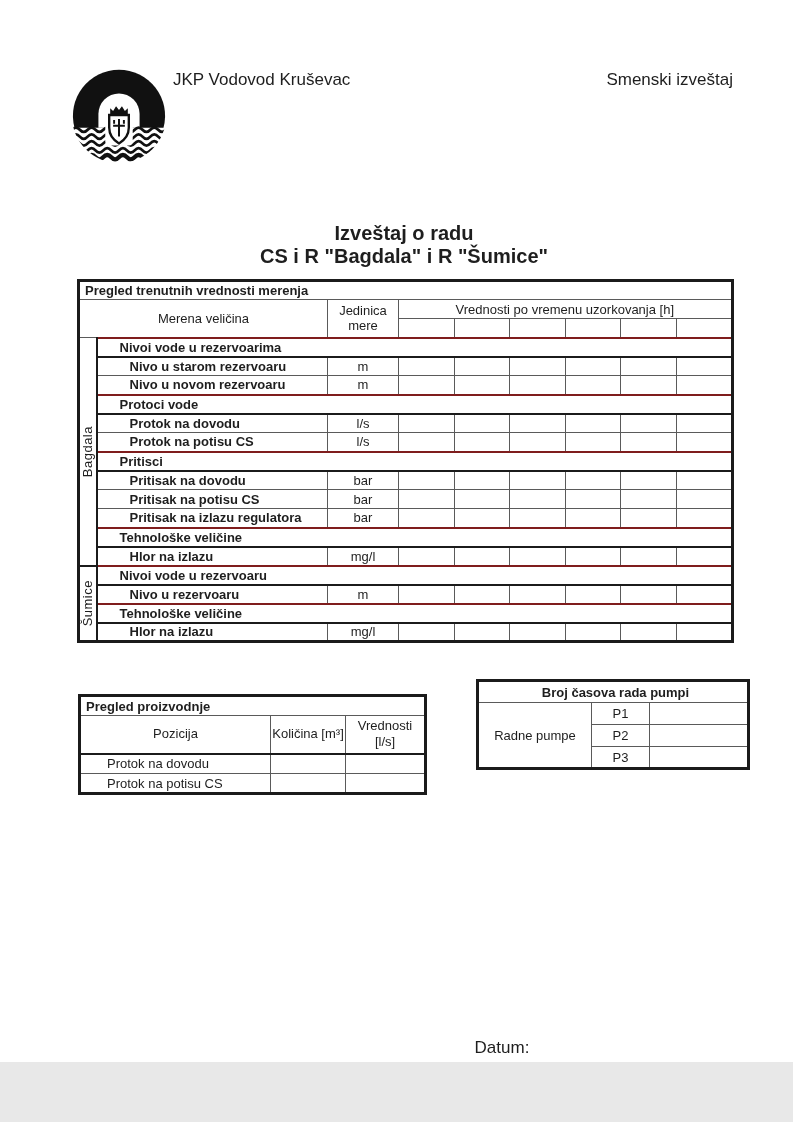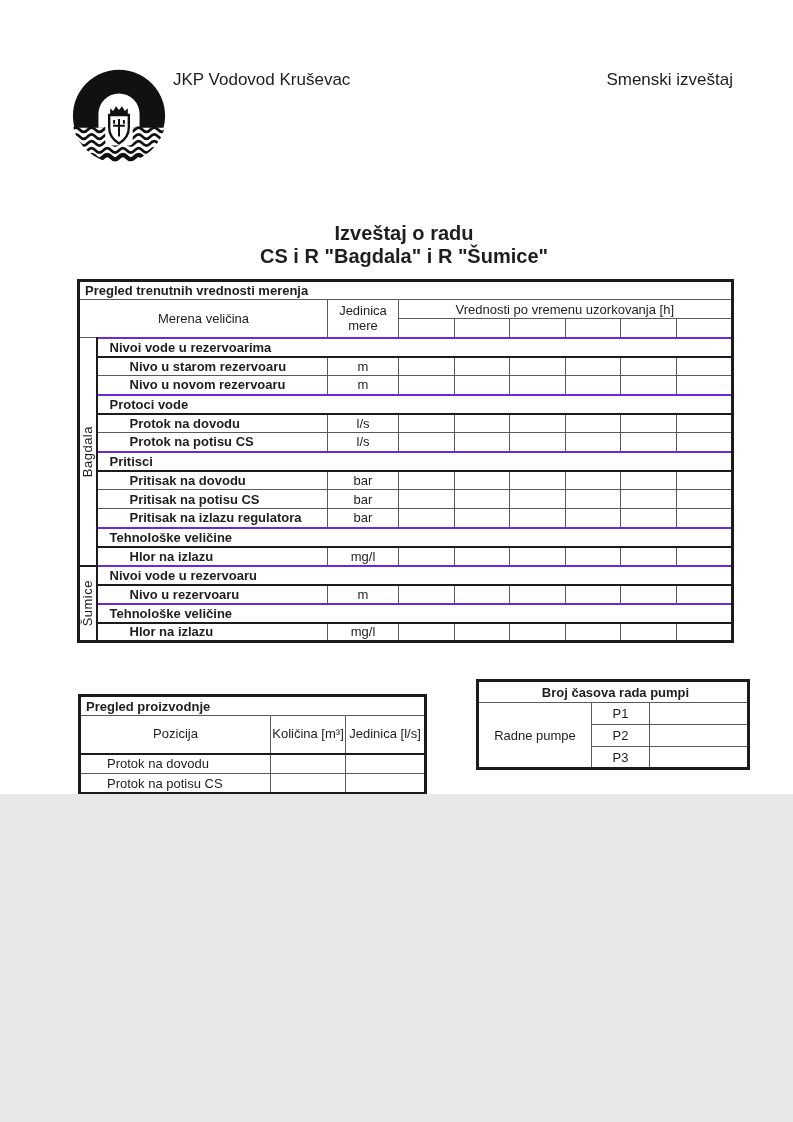--- a/index.html
+++ b/index.html
@@ -1,40 +1,40 @@
 <!DOCTYPE html>
 <html><head>
 <meta charset="utf-8">
 <style>
   * { margin:0; padding:0; box-sizing:border-box; }
   html,body { background:#e8e8e8; }
   body { font-family:"Liberation Sans","DejaVu Sans",sans-serif; color:#1e1e1e; }
   .page {
-    position:relative; width:793px; height:794px; background:#ffffff; margin:0 auto;
+    position:relative; width:793px; height:1062px; background:#ffffff; margin:0 auto;
     overflow:hidden;
   }
   
   .logo { position:absolute; left:70px; top:64px; width:98px; height:104px; }
   .company-name { position:absolute; left:173px; top:70px; font-size:17px; }
   .report-type { position:absolute; right:60px; top:70px; font-size:17px; }
   
   .doc-title { position:absolute; left:77px; top:174px; width:654px; text-align:center;
                font-size:20px; font-weight:bold; line-height:23px;margin-top:48px; }
   
   table { border-collapse:collapse; table-layout:fixed; }
   td { font-size:13px; vertical-align:middle; overflow:hidden; }
   .tbl-title { font-weight:bold; padding-left:5px; height:20px;
                border-bottom:2px solid #1b1b1b; }
   
   .meas { position:absolute; left:77px; top:279px; width:654px;
           border:3px solid #1b1b1b; }
   .meas td { border:1px solid #5a5a5a; height:19px; }
   .meas .hdr { text-align:center; line-height:15px; }
-  .meas .section-cell { font-weight:bold; padding-left:12px;
-         border-top:2px solid #6d28d9; border-bottom:2px solid #1b1b1b; }
+  .meas .section-cell { font-weight:bold; padding-left:22px;
+         border-top:2px solid #7f1d1d; border-bottom:2px solid #1b1b1b; }
   .meas .group-cell { border-right:2px solid #1b1b1b; border-bottom:2px solid #1b1b1b;
          text-align:center; }
   .vtext { writing-mode:vertical-rl; transform:rotate(180deg);
            font-size:13px; margin:0 auto; letter-spacing:0.5px; }
   .meas .label-cell { padding-left:32px;font-weight:bold; }
   .meas .unit-cell { text-align:center; }
   
   .prod { position:absolute; left:78px; top:694px; width:346px; border:3px solid #1b1b1b;padding-left:20px; }
   .prod td { border:1px solid #5a5a5a; }
   .prod .hdr { text-align:center; height:38px; line-height:16px;
@@ -251,21 +251,21 @@
         <col style="width:75px">
         <col style="width:80px">
       </colgroup>
     <thead>
       <tr>
         <td colspan="3" class="tbl-title">Pregled proizvodnje</td>
       </tr>
       <tr>
         <td class="hdr">Pozicija</td>
         <td class="hdr">Količina [m³]</td>
-        <td class="hdr">Jedinica [l/s]</td>
+        <td class="hdr">Vrednosti [l/s]</td>
       </tr>
     </thead>
     <tbody id="prod-body">
         <tr>
           <td class="label-cell">Protok na dovodu</td>
           <td class="value-cell"></td>
           <td class="value-cell"></td>
         </tr>
         <tr>
           <td class="label-cell">Protok na potisu CS</td>

